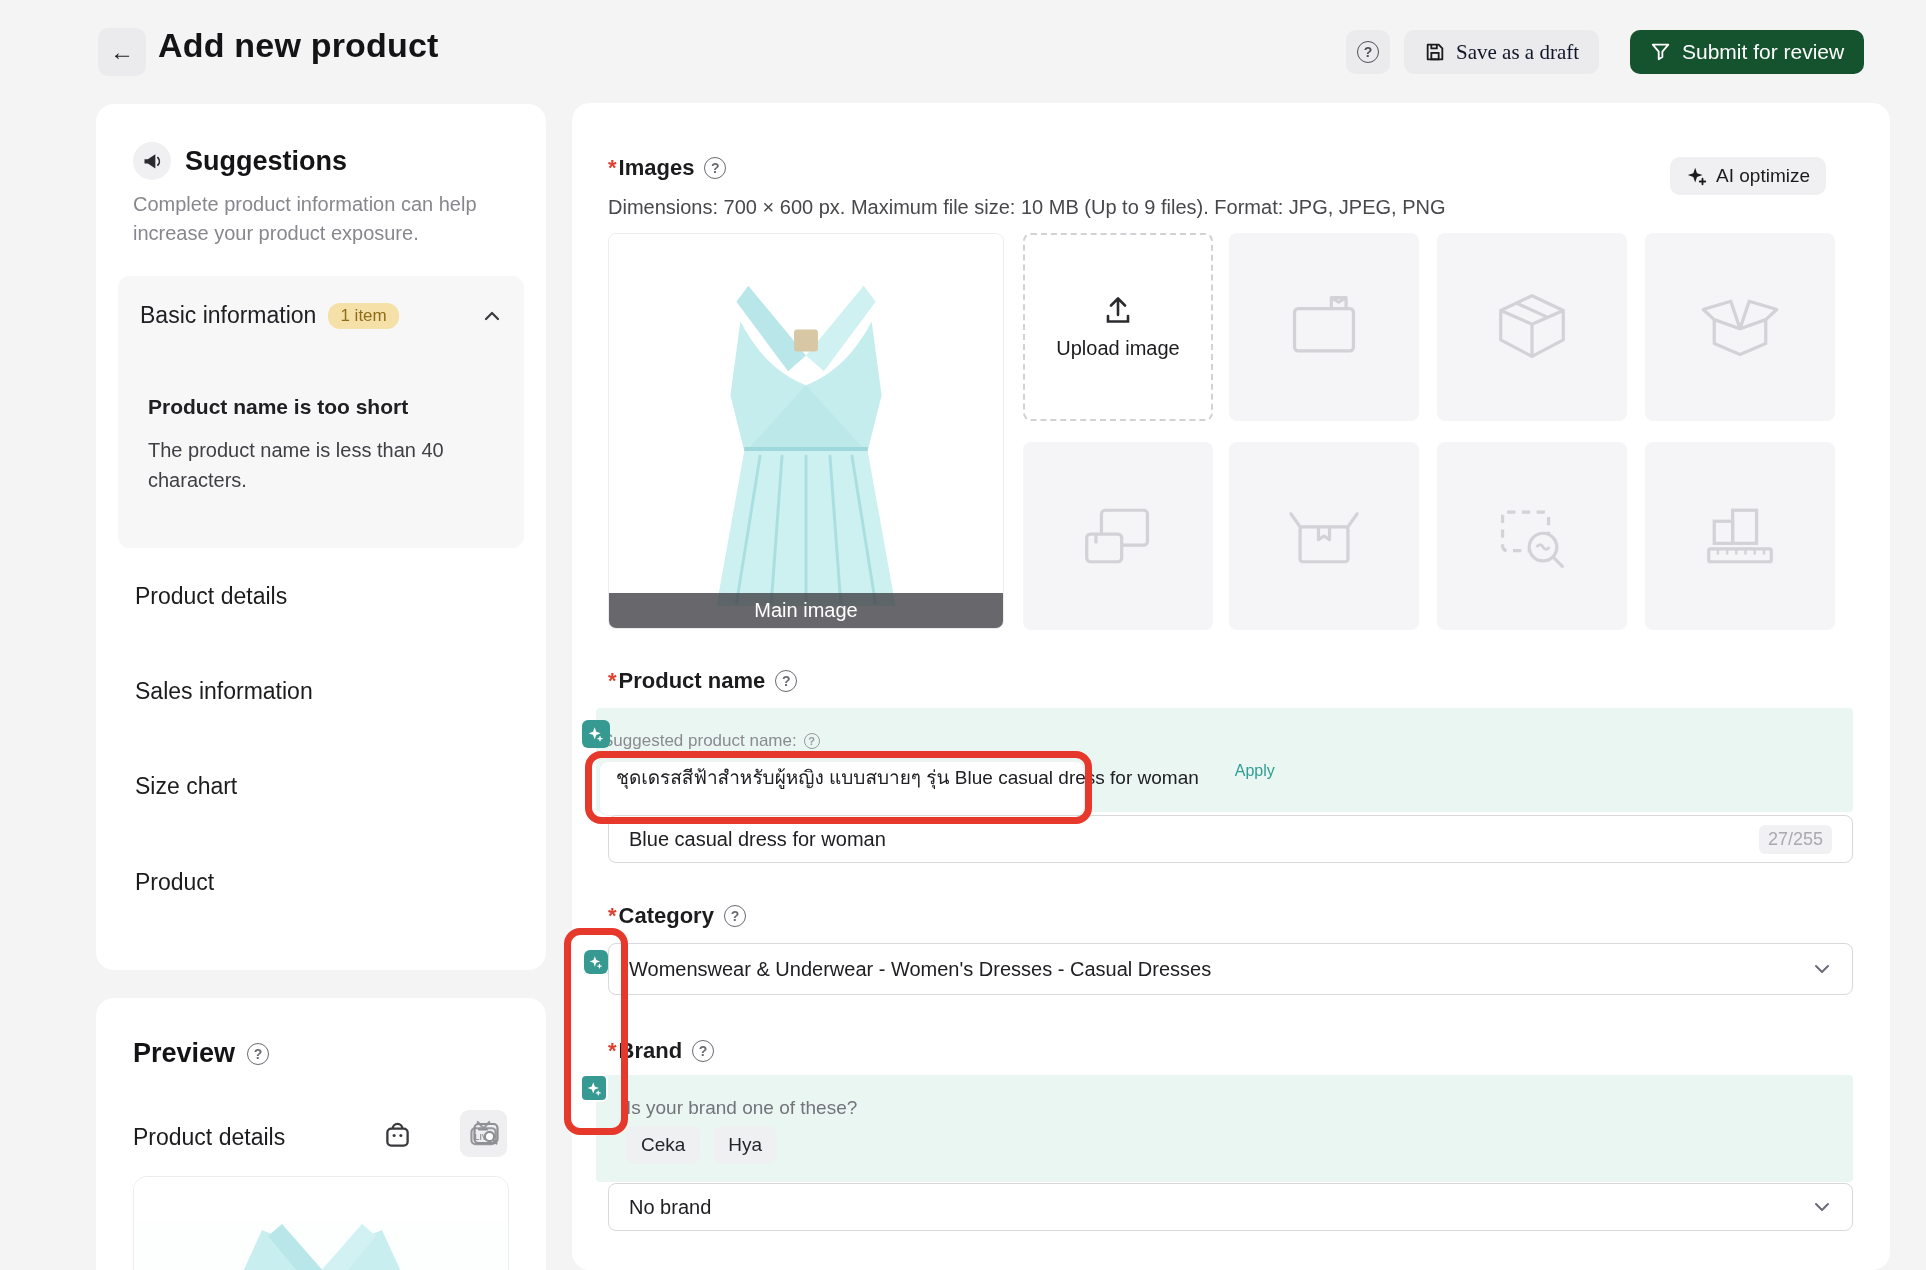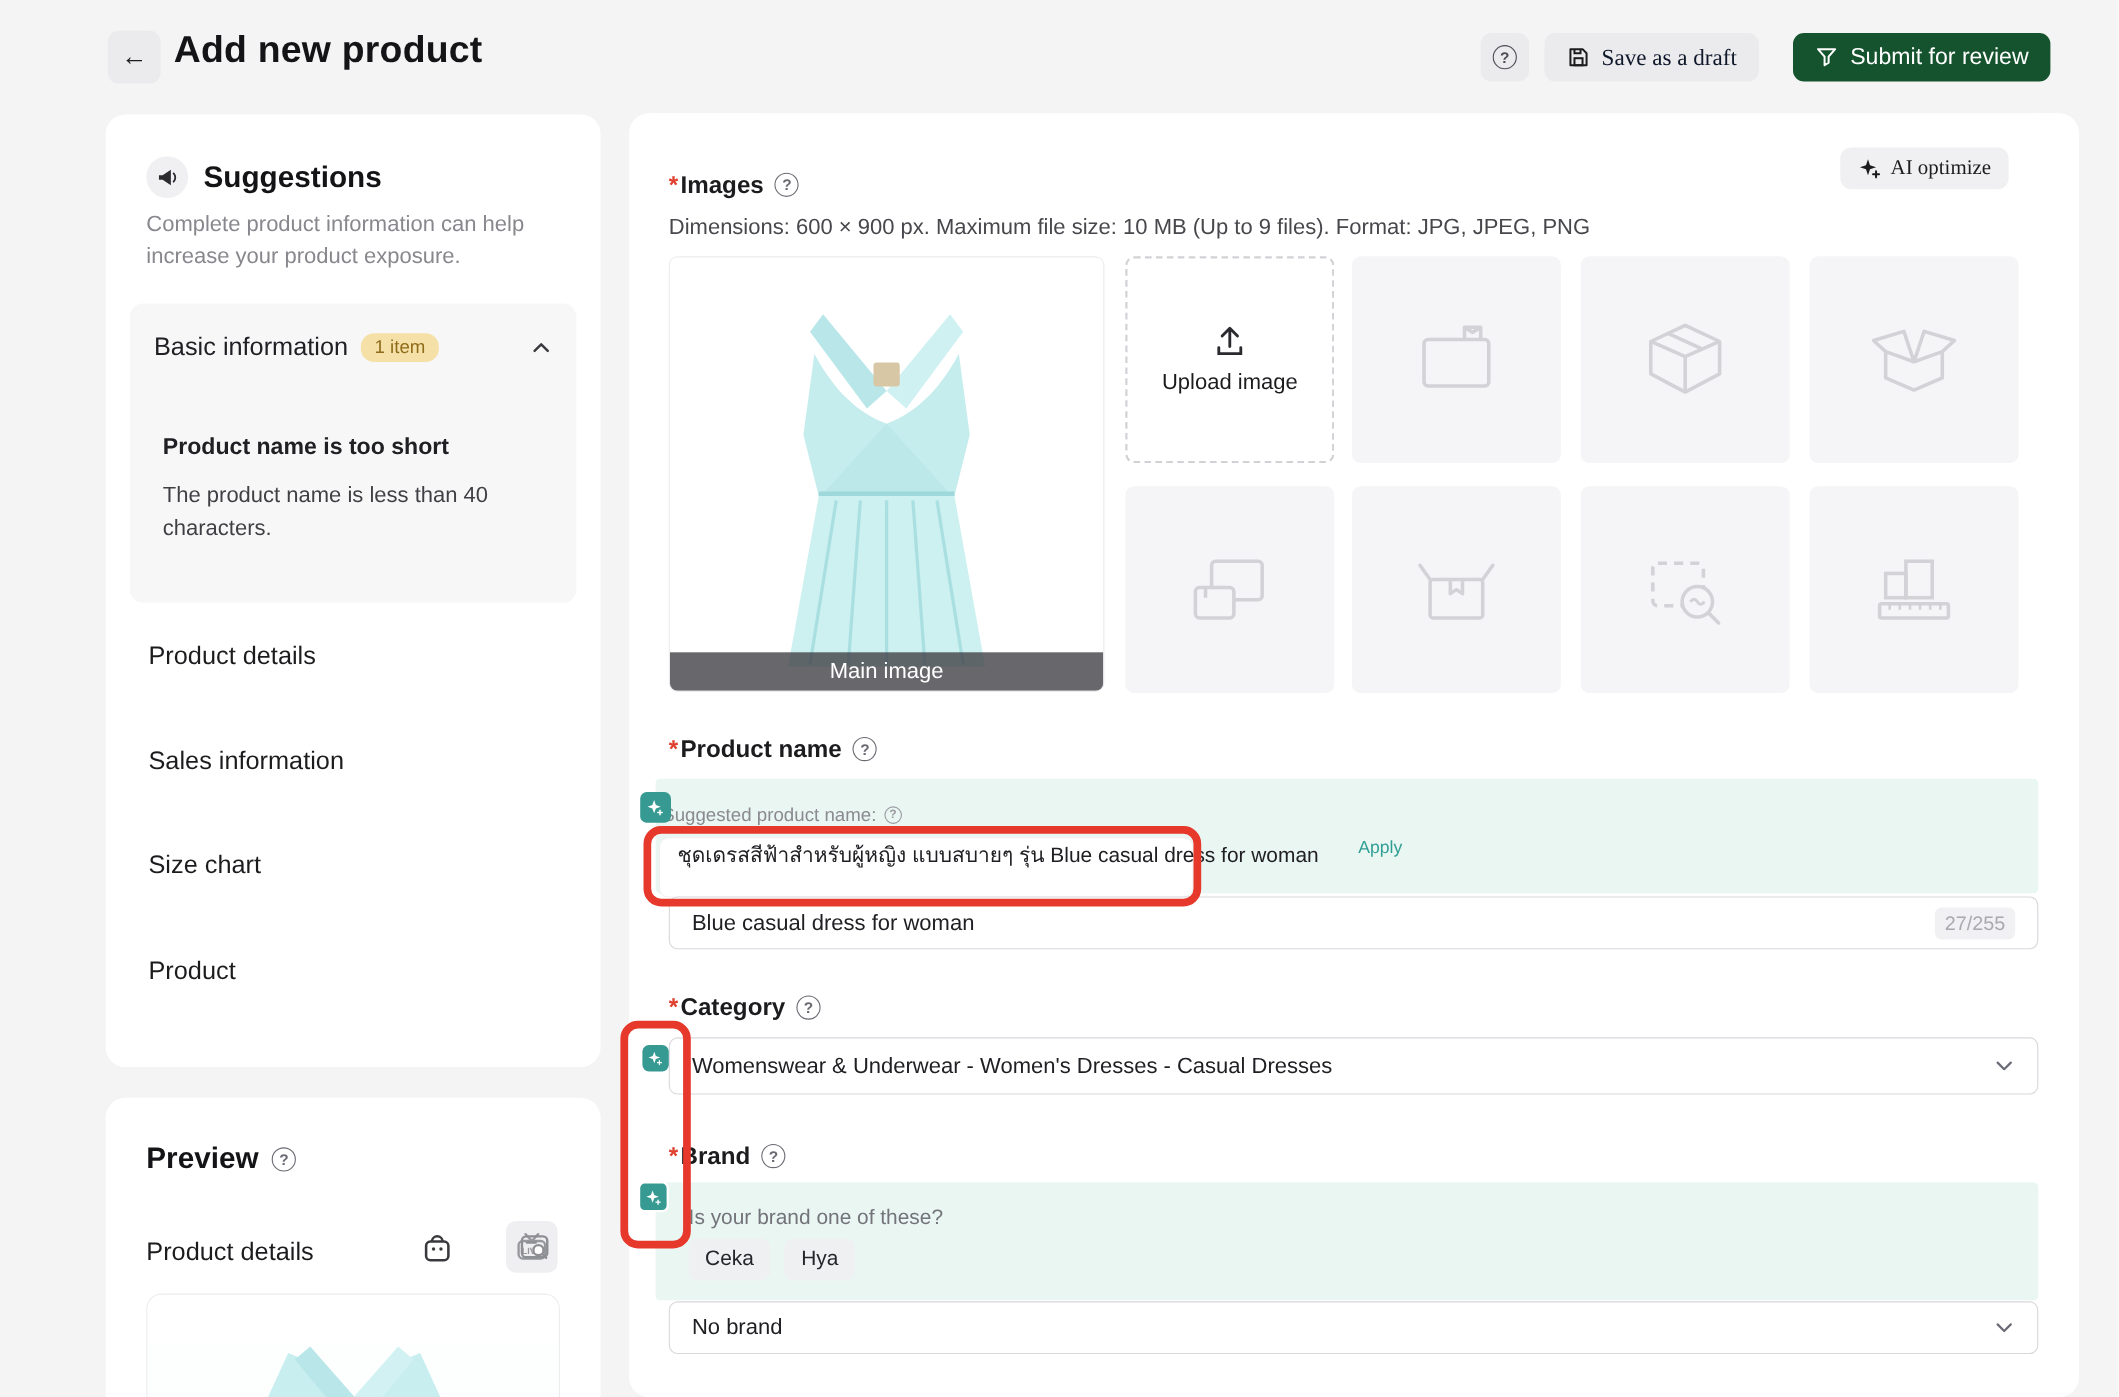--- a/index.html
+++ b/index.html
@@ -223,29 +223,29 @@
 
   <div class="main-card">
 
     <div class="clipped-heading">Basic Information</div>
 
     <div class="field-label-row" style="left:36px; top:52px;">
       <span class="field-label req">Images</span>
       <span class="qm" style="border-color:#6a6a72; color:#6a6a72;"></span>
     </div>
 
-    <div class="ai-btn" style="right:64px; top:31px;font-family:Liberation Serif, serif;">
+    <div class="ai-btn" style="right:64px; top:54px;">
       <svg width="22" height="22" viewBox="0 0 24 24">
         <path d="M10 3 L12 9 L18 11 L12 13 L10 19 L8 13 L2 11 L8 9 Z" fill="#1c1c1f"></path>
         <path d="M18 15 v6 M15 18 h6" stroke="#1c1c1f" stroke-width="2" stroke-linecap="round"></path>
       </svg>
       <span>AI optimize</span>
     </div>
 
-    <div class="hint-text" style="left:36px; top:93px;">Dimensions: 600 × 900 px. Maximum file size: 10 MB (Up to 9 files). Format: JPG, JPEG, PNG</div>
+    <div class="hint-text" style="left:36px; top:93px;">Dimensions: 700 × 600 px. Maximum file size: 10 MB (Up to 9 files). Format: JPG, JPEG, PNG</div>
 
     <div style="position:absolute; left:36px; top:130px; width:1231px; height:397px;">
 
       <div class="main-img-tile" style="left:0; top:0; width:396px; height:396px;">
         <svg width="394" height="394" viewBox="0 0 396 396">
           <rect width="396" height="396" fill="#ffffff"></rect>
           <path d="M132 88 C150 122 172 142 198 152 C224 142 246 122 264 88 L274 162 L260 218 L136 218 L122 162 Z" fill="#c6edee"></path>
           <path d="M198 152 L258 218 L138 218 Z" fill="#bce8ea"></path>
           <path d="M140 52 L198 122 L180 138 L128 68 Z" fill="#b9e7e9"></path>
           <path d="M256 52 L198 122 L216 138 L268 68 Z" fill="#d0f1f2"></path>

